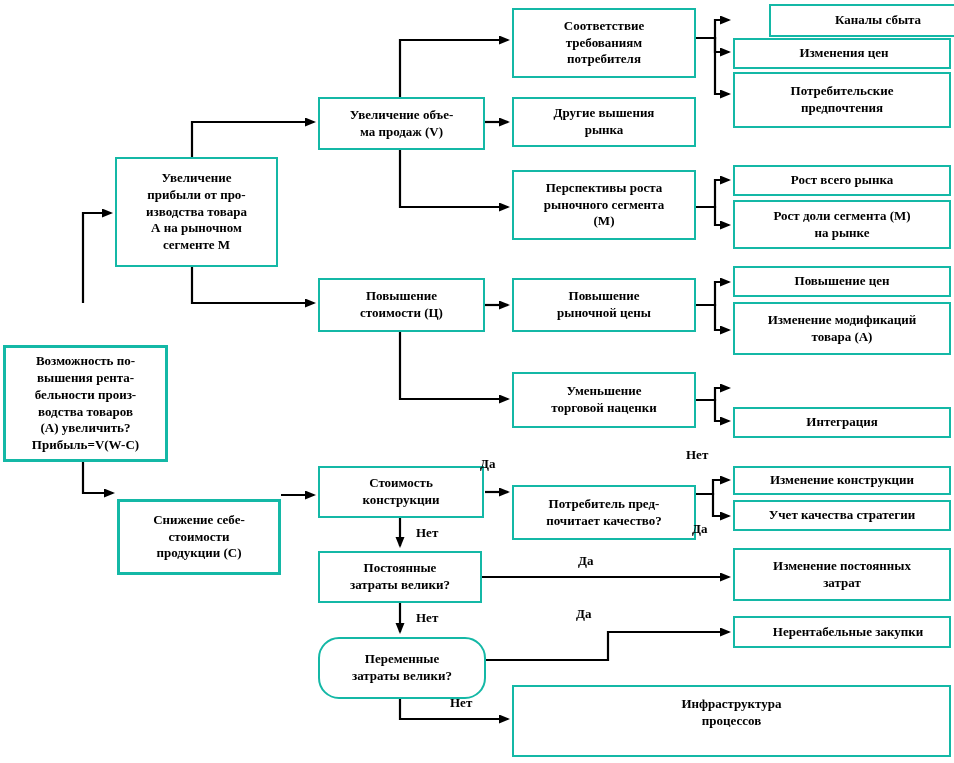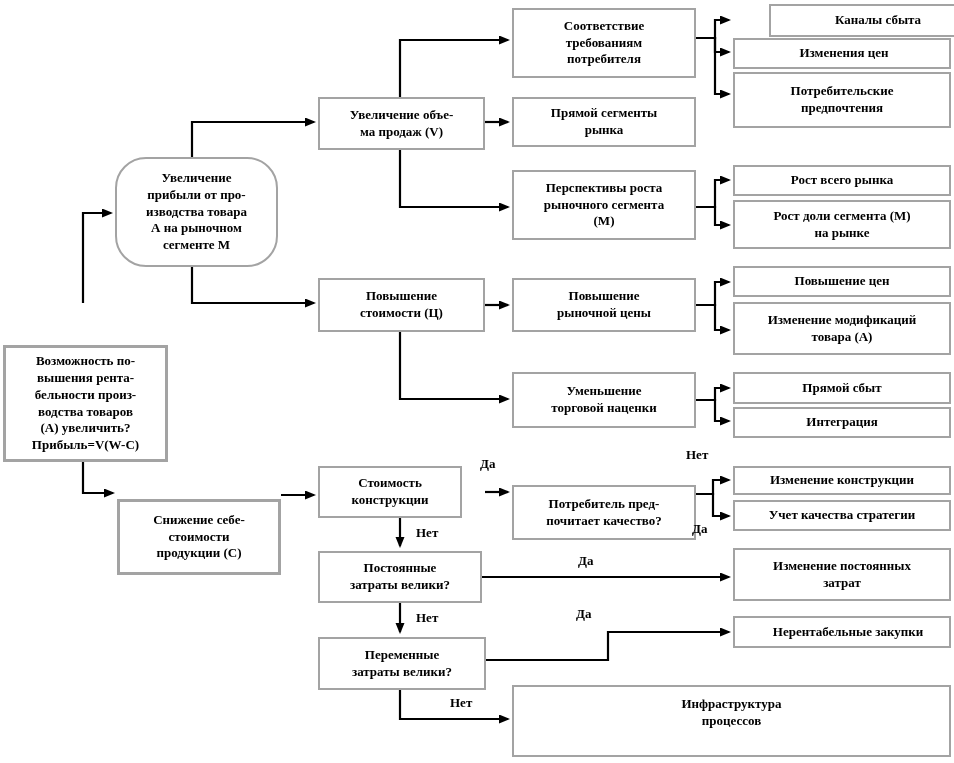--- a/index.html
+++ b/index.html
@@ -7,21 +7,21 @@
     position:relative;
     width:954px; height:763px;
     background:#ffffff;
     font-family:"Liberation Serif", serif;
     overflow:hidden;
   }
   .stage svg { position:absolute; left:0; top:0; }
   .node {
     position:absolute;
     box-sizing:border-box;
-    border:2px solid #a3a3a3;
+    border:2px solid #14b8a6;
     background:#ffffff;
     color:#000000;
     font-weight:bold;
     font-size:13px;
     line-height:1.3;
     display:flex;
     align-items:center;
     justify-content:center;
     text-align:center;
     white-space:pre-line;
@@ -77,44 +77,44 @@
     <polyline points="486,660 608,660 608,632 729,632" marker-end="url(#arr)"></polyline>
     <polyline points="400,690 400,719 508,719" marker-end="url(#arr)"></polyline>
   </svg>
 
   <div class="node thick" style="left:3px; top:303px; width:165px; height:117px;">Возможность по-
 вышения рента-
 бельности произ-
 водства товаров
 (А) увеличить?
 Прибыль=V(W-C)</div>
-  <div class="node" style="left:115px; top:157px; width:163px; height:110px;border-radius:31px;">Увеличение
+  <div class="node" style="left:115px; top:157px; width:163px; height:110px;">Увеличение
 прибыли от про-
 изводства товара
 А на рыночном
 сегменте М</div>
   <div class="node thick" style="left:117px; top:457px; width:164px; height:76px;">Снижение себе-
 стоимости
 продукции (С)</div>
 
   <div class="node" style="left:318px; top:97px; width:167px; height:53px;">Увеличение объе-
 ма продаж (V)</div>
   <div class="node" style="left:318px; top:278px; width:167px; height:54px;">Повышение
 стоимости (Ц)</div>
-  <div class="node" style="left:318px; top:466px; width:144px; height:52px;">Стоимость
+  <div class="node" style="left:318px; top:466px; width:166px; height:52px;">Стоимость
 конструкции</div>
   <div class="node" style="left:318px; top:551px; width:164px; height:52px;">Постоянные
 затраты велики?</div>
-  <div class="node" style="left:318px; top:637px; width:168px; height:53px;">Переменные
+  <div class="node" style="left:318px; top:637px; width:168px; height:62px;border-radius:21px;">Переменные
 затраты велики?</div>
 
   <div class="node" style="left:512px; top:8px; width:184px; height:70px;">Соответствие
 требованиям
 потребителя</div>
-  <div class="node" style="left:512px; top:97px; width:184px; height:50px;">Прямой сегменты
+  <div class="node" style="left:512px; top:97px; width:184px; height:50px;">Другие вышения
 рынка</div>
   <div class="node" style="left:512px; top:170px; width:184px; height:70px;">Перспективы роста
 рыночного сегмента
 (М)</div>
   <div class="node" style="left:512px; top:278px; width:184px; height:54px;">Повышение
 рыночной цены</div>
   <div class="node" style="left:512px; top:372px; width:184px; height:56px;">Уменьшение
 торговой наценки</div>
   <div class="node" style="left:512px; top:465px; width:184px; height:55px;margin-top:20px;">Потребитель пред-
 почитает качество?</div>
@@ -122,21 +122,20 @@
   <div class="node" style="left:733px; top:4px; width:218px; height:33px;margin-left:36px;">Каналы сбыта</div>
   <div class="node" style="left:733px; top:38px; width:218px; height:31px;padding-left:8px;">Изменения цен</div>
   <div class="node" style="left:733px; top:72px; width:218px; height:56px;">Потребительские
 предпочтения</div>
   <div class="node" style="left:733px; top:165px; width:218px; height:31px;">Рост всего рынка</div>
   <div class="node" style="left:733px; top:200px; width:218px; height:49px;">Рост доли сегмента (М)
 на рынке</div>
   <div class="node" style="left:733px; top:266px; width:218px; height:31px;">Повышение цен</div>
   <div class="node" style="left:733px; top:302px; width:218px; height:53px;">Изменение модификаций
 товара (А)</div>
-  <div class="node" style="left:733px; top:372px; width:218px; height:32px;">Прямой сбыт</div>
   <div class="node" style="left:733px; top:407px; width:218px; height:31px;">Интеграция</div>
   <div class="node" style="left:733px; top:466px; width:218px; height:29px;">Изменение конструкции</div>
   <div class="node" style="left:733px; top:500px; width:218px; height:31px;">Учет качества стратегии</div>
   <div class="node" style="left:733px; top:548px; width:218px; height:53px;">Изменение постоянных
 затрат</div>
   <div class="node" style="left:733px; top:616px; width:218px; height:32px;padding-left:16px;">Нерентабельные закупки</div>
   <div class="node align-top" style="left:512px; top:685px; width:439px; height:72px;">Инфраструктура
 процессов</div>
 
   <span class="edge-label" style="left:480px; top:457px;">Да</span>

